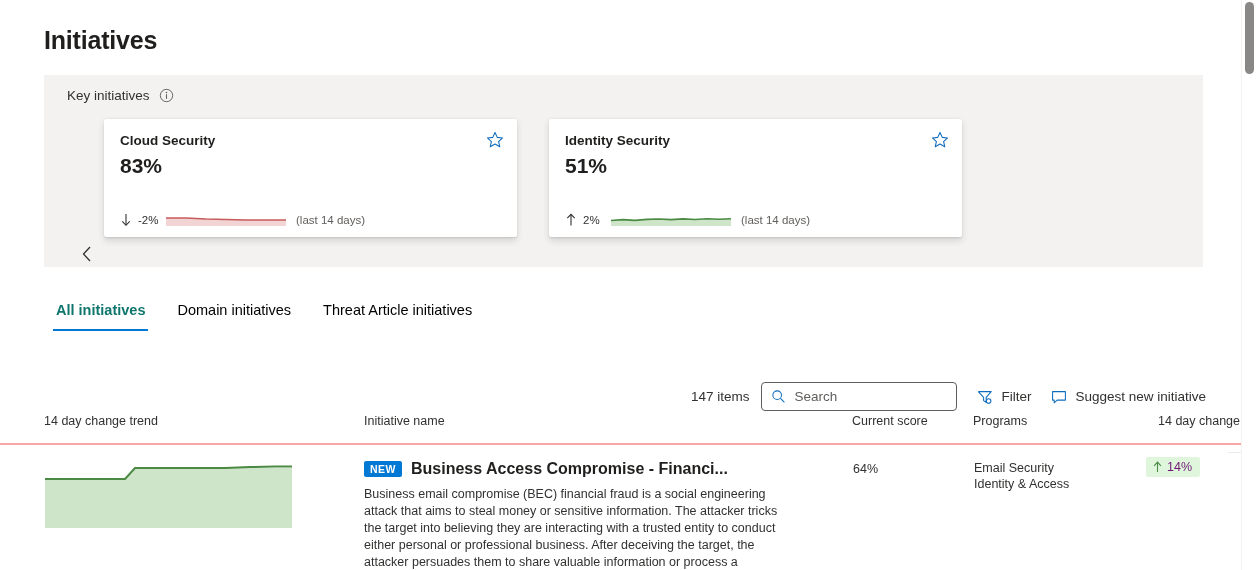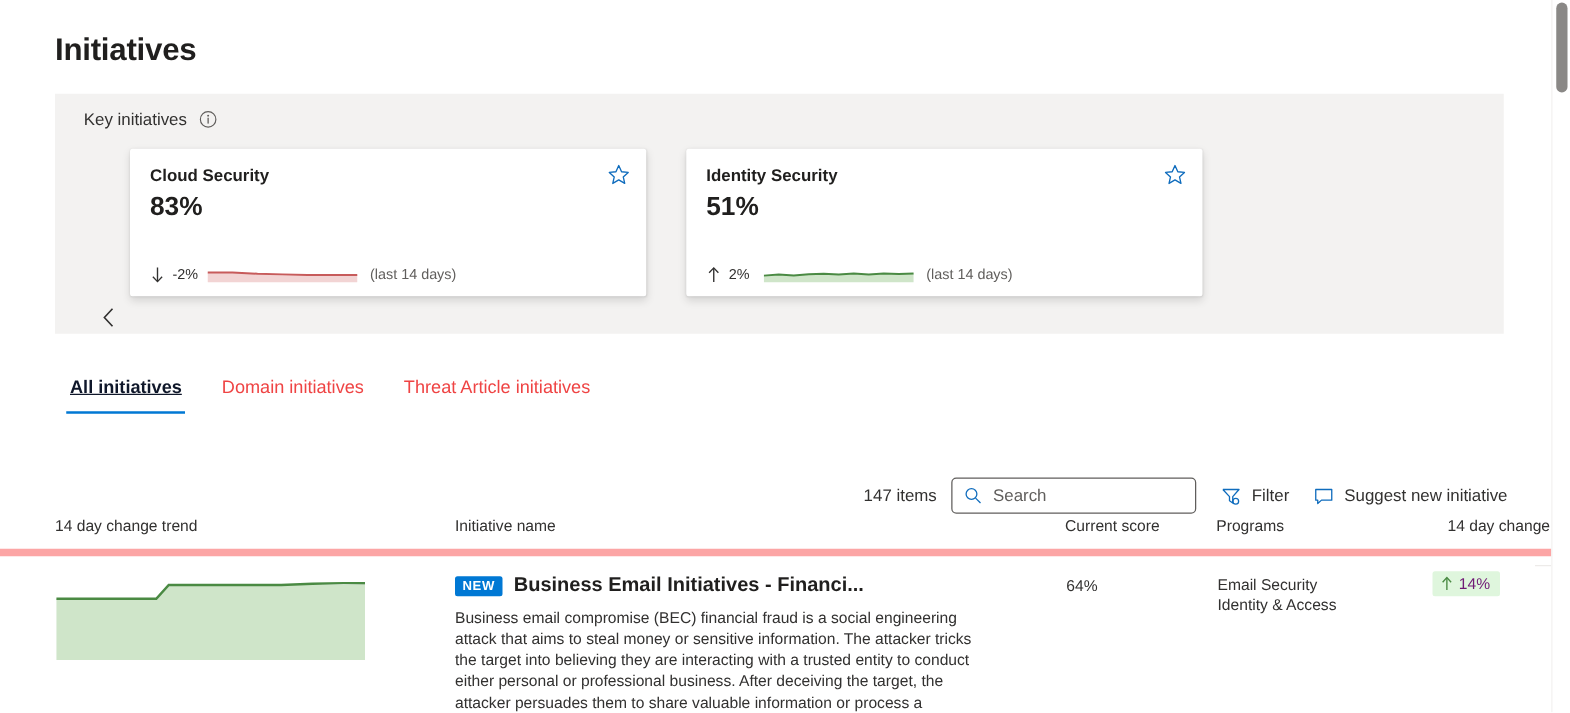--- a/index.html
+++ b/index.html
@@ -119,28 +119,27 @@
     position: absolute;
     left: 53px; top: 302px;
     display: flex;
     gap: 26px;
     align-items: flex-end;
   }
   .tab {
     position: relative;
     padding: 0 3px 13px 3px;
     font-size: 14.5px;
-    color: #ef4444;
+    color: #000000;
     cursor: pointer;
     white-space: nowrap;
   }
   .tab.active {
     font-weight: bold;
-    color: #0f172a;
-    text-decoration: underline;
+    color: #0f766e;
   }
   .tab.active::after {
     content: "";
     position: absolute;
     left: 0; right: 0; bottom: 0;
     height: 2px;
     background: #0078d4;
   }
 
   
@@ -190,21 +189,21 @@
     white-space: nowrap;
     justify-content: center;
   }
   .tool-btn .ic { width: 16px; height: 16px; line-height: 0; }
 
   
   .table-head {
     position: absolute;
     left: 0; right: 0; top: 414px;
     height: 31px;
-    border-bottom: 6px solid #fca5a5;
+    border-bottom: 2px solid #fca5a5;
   }
   .th {
     position: absolute;
     top: 0;
     font-size: 12.5px;
     color: #323130;
     white-space: nowrap;
   }
   .row {
     position: absolute;
@@ -427,21 +426,21 @@
     <div class="cell row-spark">
       <svg width="247" height="67" viewBox="0 0 247 67" preserveAspectRatio="none">
         <path d="M0,18 L80,18 L90,7 L247,7 L247,67 L0,67 Z" fill="#cfe5c9"></path>
         <polyline points="0,18 80,18 90,7 180,7 205,6 230,5.5 247,5.5" fill="none" stroke="#4a8a43" stroke-width="2"></polyline>
       </svg>
     </div>
 
     <div class="cell name-cell">
       <div class="name-line">
         <span class="new-badge">NEW</span>
-        <span class="init-title">Business Email Initiatives - Financi...</span>
+        <span class="init-title">Business Access Compromise - Financi...</span>
       </div>
       <div class="init-desc">Business email compromise (BEC) financial fraud is a social engineering attack that aims to steal money or sensitive information. The attacker tricks the target into believing they are interacting with a trusted entity to conduct either personal or professional business. After deceiving the target, the attacker persuades them to share valuable information or process a payment.</div>
     </div>
 
     <div class="cell score-cell">64%</div>
 
     <div class="cell programs-cell">
       <div>Email Security</div>
       <div>Identity &amp; Access</div>
     </div>

